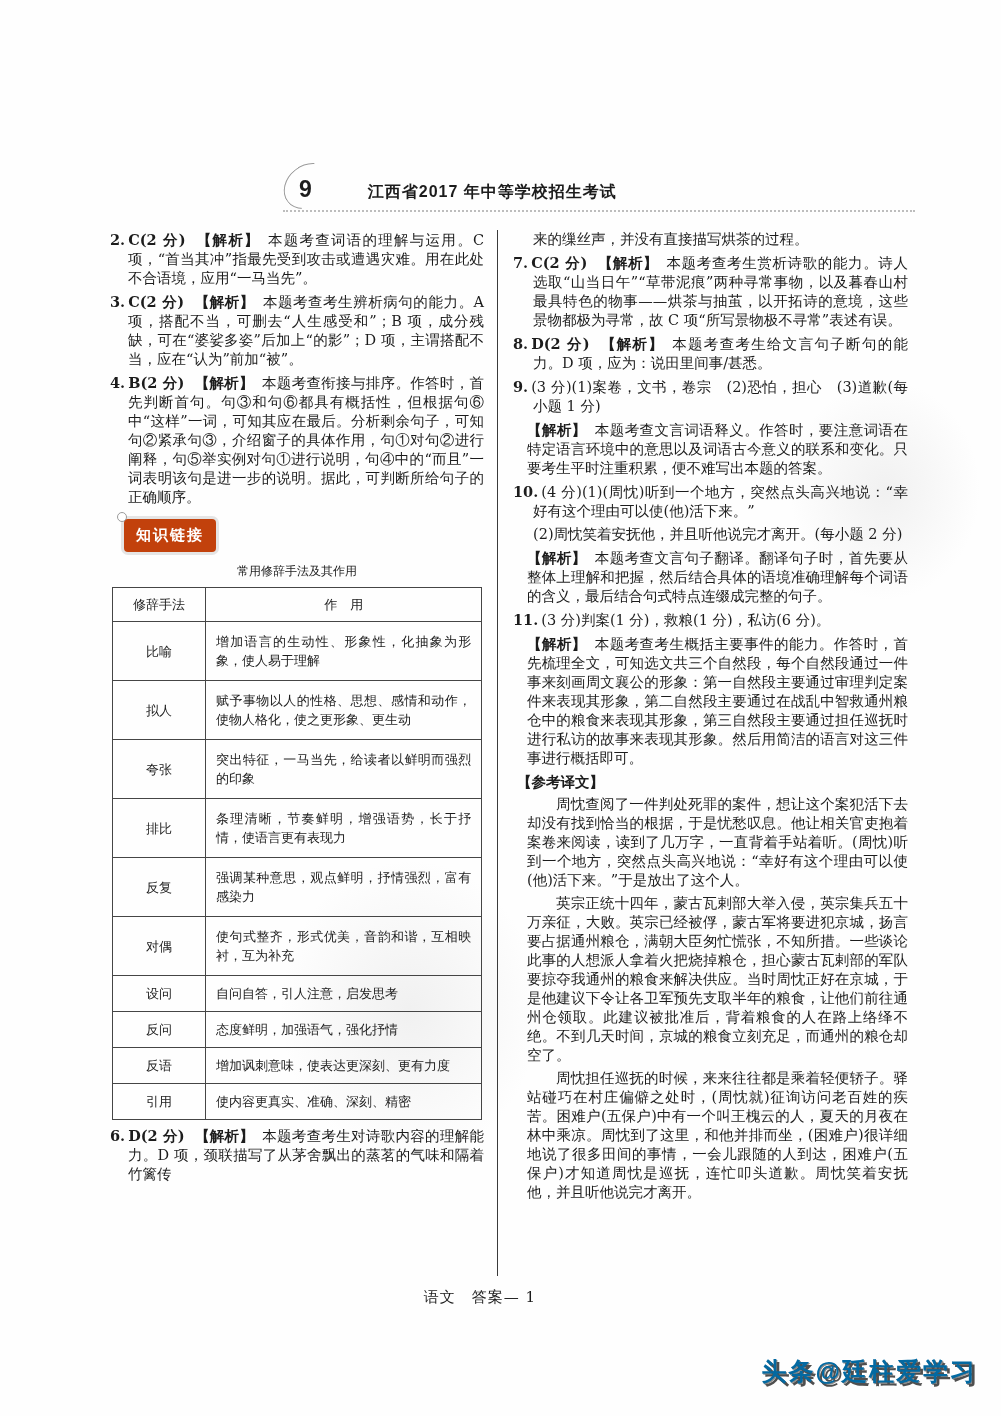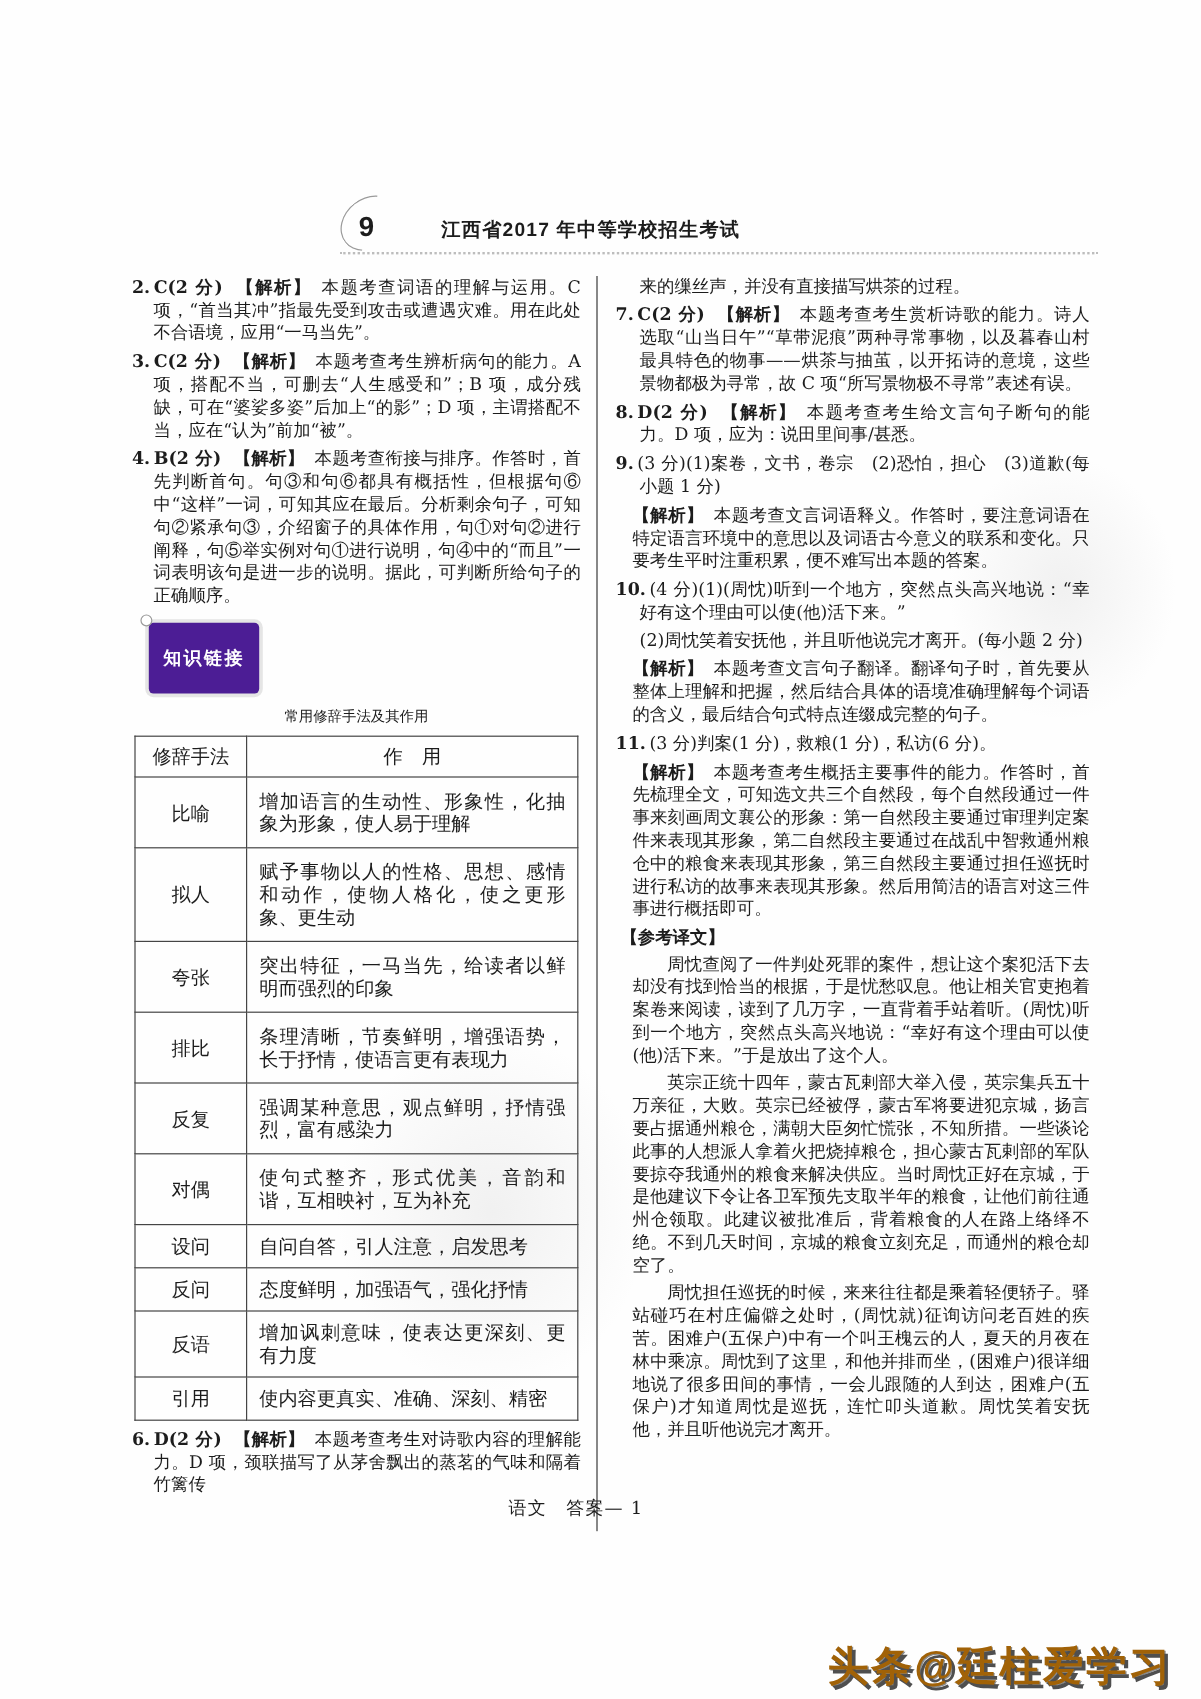--- a/index.html
+++ b/index.html
@@ -38,44 +38,44 @@
   .item-r{padding-left:20px;text-indent:-20px;}
   b.num{margin-right:3px;}
   b.ans{margin-right:10px;}
   b.tag{margin-right:8px;}
   .explain{padding-left:14px;text-indent:0;}
   .subline{padding-left:20px;text-indent:0;}
   .cont-line{padding-left:20px;text-indent:0;}
 
   
   .kb-badge{display:inline-block;position:relative;margin:8px 0 6px 14px;
-    background:#4c1d95;color:#ffffff;font-weight:bold;font-size:15px;
-    padding:20px 12px;border-radius:4px;letter-spacing:2px;
+    background:#c2410c;color:#ffffff;font-weight:bold;font-size:15px;
+    padding:7px 12px;border-radius:4px;letter-spacing:2px;
     box-shadow:0 0 0 3px rgba(155,155,155,.25);}
   .kb-badge::before{content:"";position:absolute;left:-7px;top:-7px;width:8px;height:8px;
     border:1.5px solid #9b9b9b;border-radius:50%;background:#fff;}
 
   .table-title{text-align:center;font-size:12px;margin:4px 0 6px 0;}
   table.rhetoric{width:99%;border-collapse:collapse;margin-left:2px;}
   table.rhetoric th,table.rhetoric td{border:1px solid #454545;font-weight:normal;
-    font-size:16px;line-height:19px;}
+    font-size:13px;line-height:19px;}
   table.rhetoric th{padding:7px 4px;}
   td.cell-name{width:84px;text-align:center;padding:10px 4px;}
   td.cell-effect{padding:10px 10px;text-align:justify;}
   tr.short td{padding-top:8px;padding-bottom:8px;}
 
   .ref-label{font-weight:bold;padding-left:4px;margin-top:2px;}
   .para{padding-left:14px;text-indent:2em;}
 
-  .footer{position:absolute;top:1248px;left:0;width:960px;text-align:center;
+  .footer{position:absolute;top:1288px;left:0;width:960px;text-align:center;
     font-size:15px;letter-spacing:1px;}
 
-  .watermark{position:absolute;right:24px;bottom:4px;
-    font-family:"Liberation Sans",sans-serif;font-weight:bold;font-size:34px;
-    color:#a16207;letter-spacing:2px;
+  .watermark{position:absolute;right:24px;bottom:28px;
+    font-family:"Liberation Sans",sans-serif;font-weight:bold;font-size:25px;
+    color:#0369a1;letter-spacing:2px;
     text-shadow:3px 3px 0 #4f4f4f,1px 1px 0 #8a8a8a;}
 </style>
 </head>
 <body>
 
 <div class="page">
 
   <div class="scan-blob blob-a"></div>
   <div class="scan-blob blob-b"></div>
 

